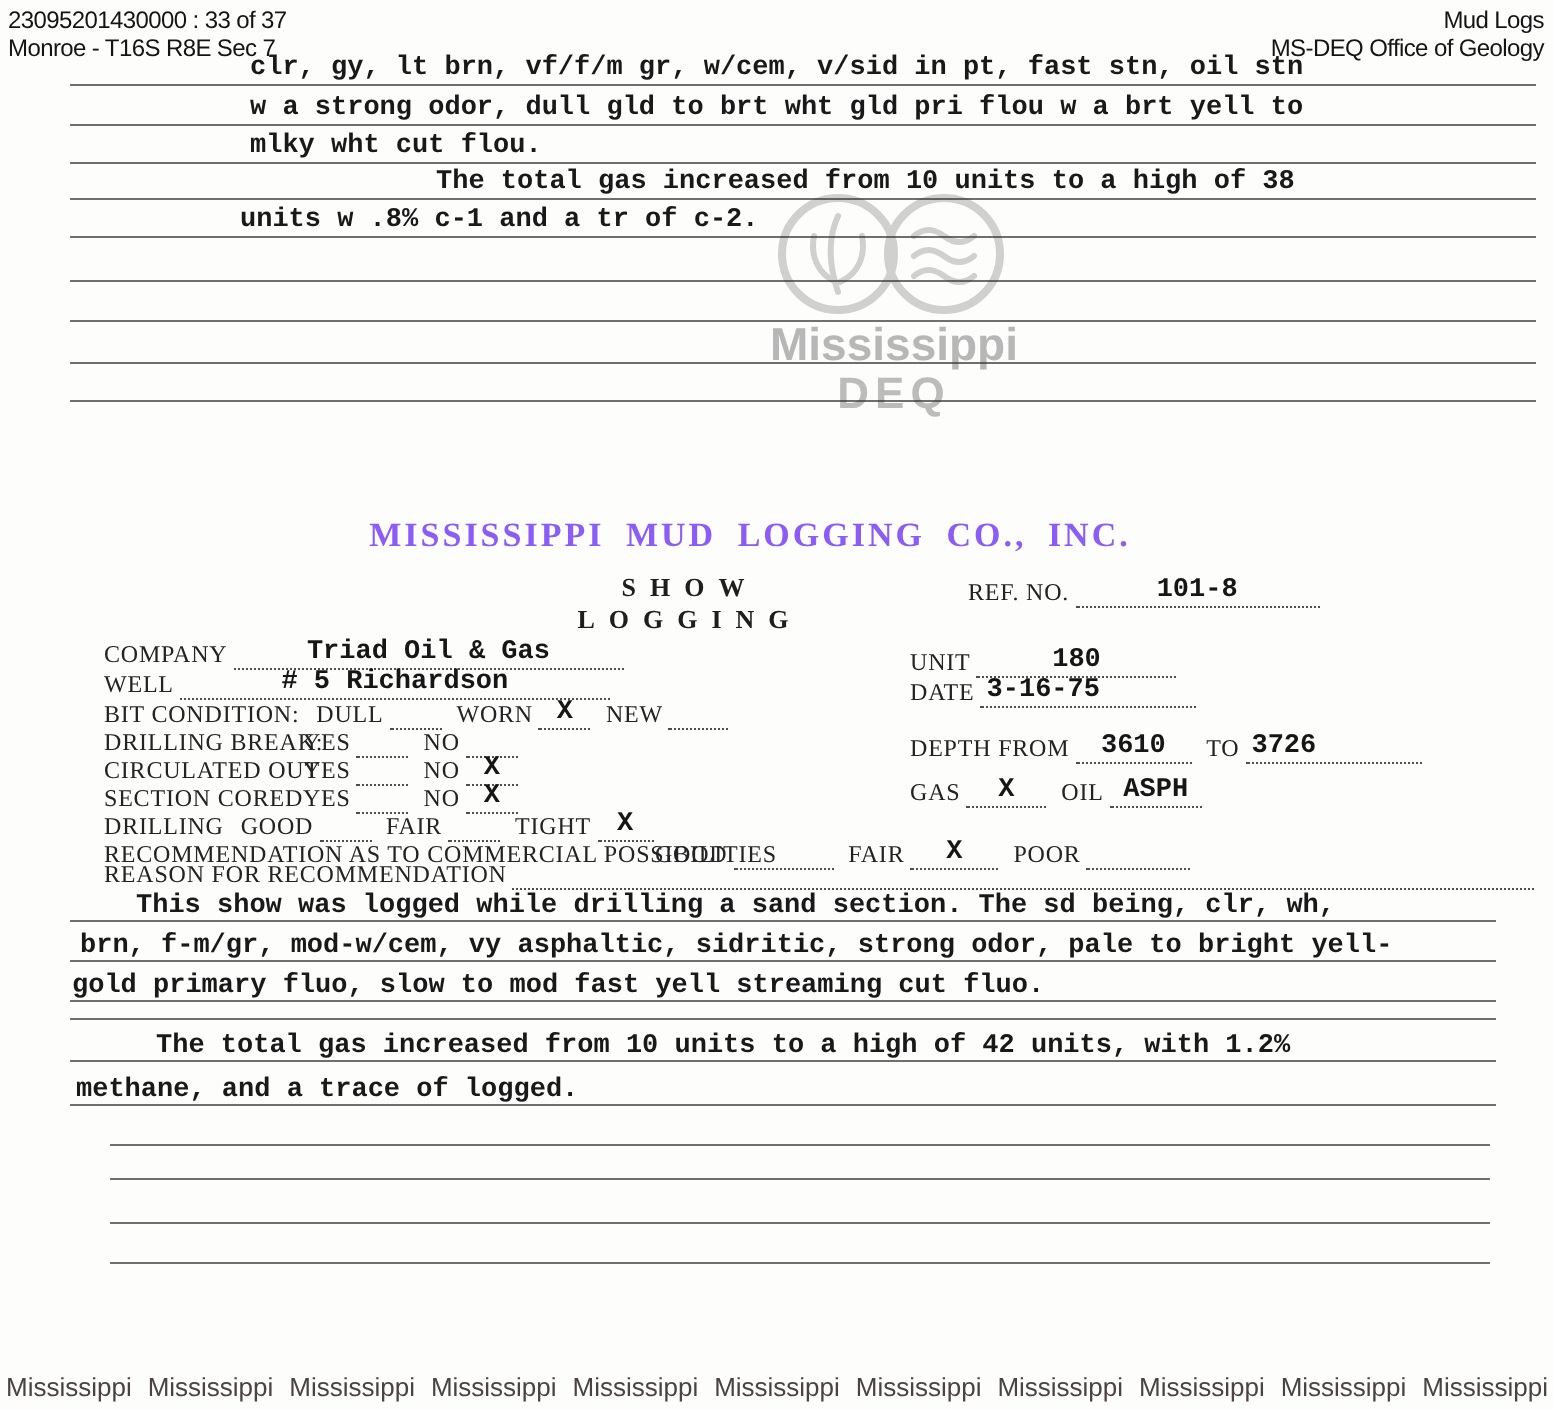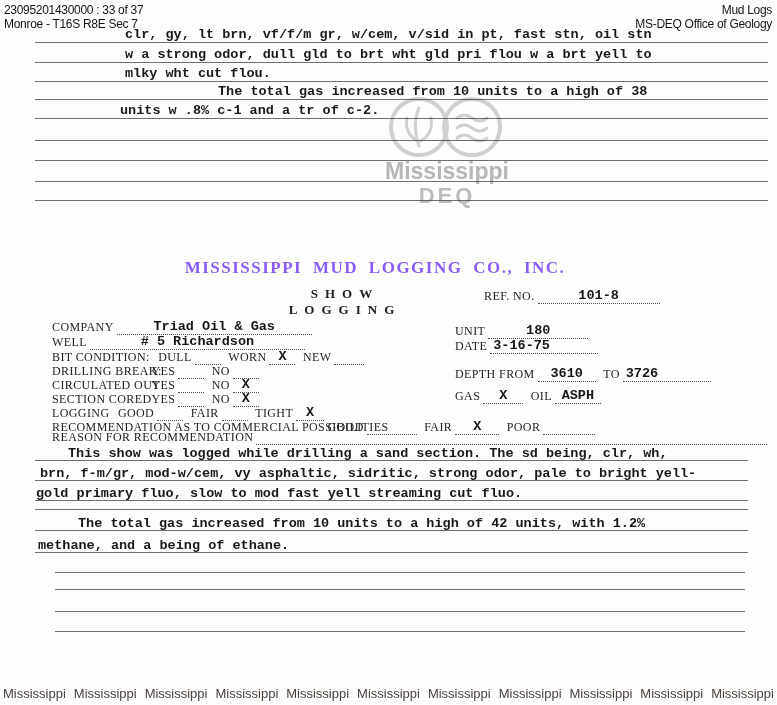--- a/index.html
+++ b/index.html
@@ -120,21 +120,21 @@
     <span class="flabel lw">CIRCULATED OUT</span>
     <span class="flabel">YES</span><span class="blank w26"></span>
     <span class="flabel">NO</span><span class="blank w26">X</span>
   </div>
   <div class="frow" style="left:52px;top:389px;">
     <span class="flabel lw">SECTION CORED</span>
     <span class="flabel">YES</span><span class="blank w26"></span>
     <span class="flabel">NO</span><span class="blank w26">X</span>
   </div>
   <div class="frow" style="left:52px;top:403px;">
-    <span class="flabel">LOGGING</span>
+    <span class="flabel">DRILLING</span>
     <span class="flabel" style="margin-left:4px;">GOOD</span><span class="blank w26"></span>
     <span class="flabel">FAIR</span><span class="blank w26"></span>
     <span class="flabel">TIGHT</span><span class="blank w28">X</span>
   </div>
   <div class="frow" style="left:52px;top:417px;">
     <span class="flabel lwrec">RECOMMENDATION AS TO COMMERCIAL POSSIBILITIES</span>
     <span class="flabel">GOOD</span><span class="blank w50"></span>
     <span class="flabel">FAIR</span><span class="blank w44">X</span>
     <span class="flabel">POOR</span><span class="blank w52"></span>
   </div>
@@ -157,21 +157,21 @@
     <span class="flabel">DEPTH FROM</span><span class="blank w58">3610</span>
     <span class="flabel">TO</span><span class="blank w85 lalign">3726</span>
   </div>
 
   <div class="pline" style="top:443px;"><span class="mono" style="margin-left:33px;">This show was logged while drilling a sand section. The sd being, clr, wh,</span></div>
   <div class="pline" style="top:463px;"><span class="mono" style="margin-left:5px;">brn, f-m/gr, mod-w/cem, vy asphaltic, sidritic, strong odor, pale to bright yell-</span></div>
   <div class="pline" style="top:483px;"><span class="mono" style="margin-left:1px;">gold primary fluo, slow to mod fast yell streaming cut fluo.</span></div>
 
   <div class="rule" style="top:509px;left:35px;width:713px;"></div>
   <div class="pline" style="top:513px;"><span class="mono" style="margin-left:43px;">The total gas increased from 10 units to a high of 42 units, with 1.2%</span></div>
-  <div class="pline" style="top:535px;"><span class="mono" style="margin-left:3px;">methane, and a being of ethane.</span></div>
+  <div class="pline" style="top:535px;"><span class="mono" style="margin-left:3px;">methane, and a trace of logged.</span></div>
 
   <div class="rule" style="top:572px;left:55px;width:690px;"></div>
   <div class="rule" style="top:589px;left:55px;width:690px;"></div>
   <div class="rule" style="top:611px;left:55px;width:690px;"></div>
   <div class="rule" style="top:631px;left:55px;width:690px;"></div>
 
   <div class="footer">
       <span>Mississippi</span>
       <span>Mississippi</span>
       <span>Mississippi</span>

